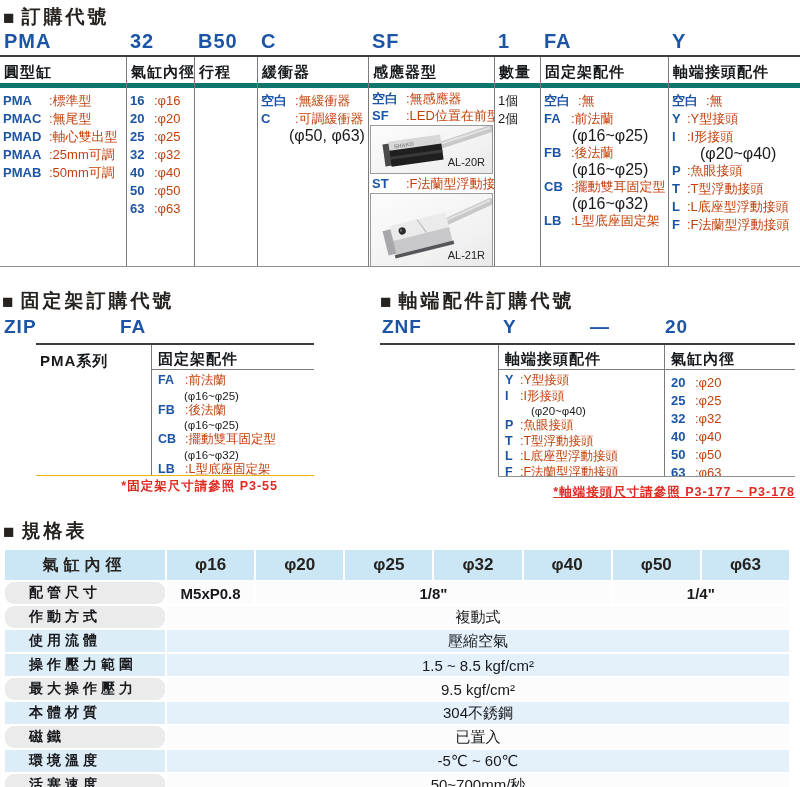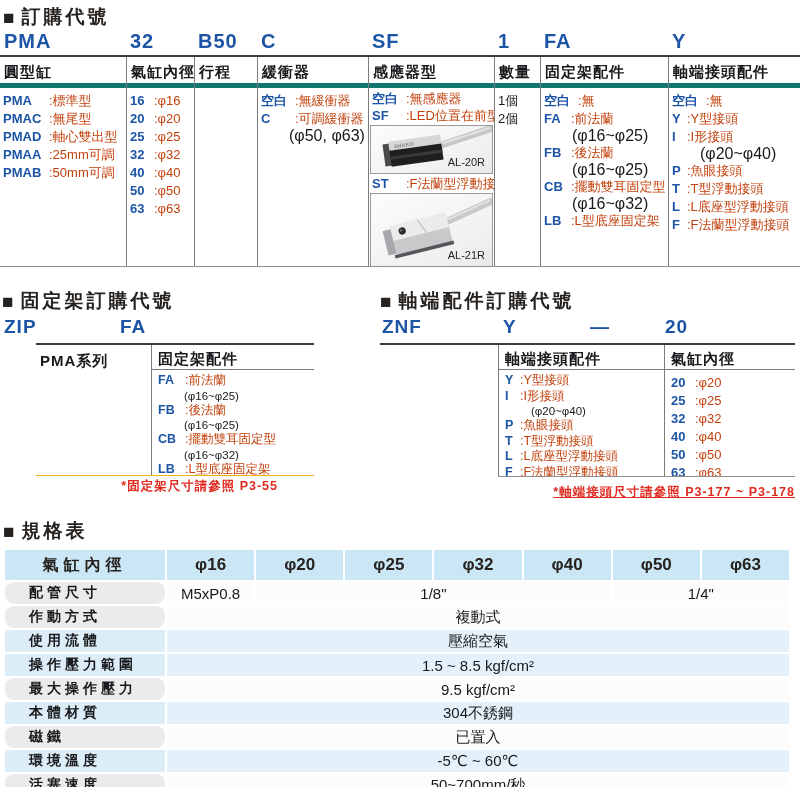--- a/index.html
+++ b/index.html
@@ -63,21 +63,21 @@
   #sec4{left:0;top:518px;width:800px;}
   #sec4 .h1{position:absolute;left:3px;top:0;}
   .spec{position:absolute;left:3px;top:30px;border-collapse:separate;border-spacing:2px;
         table-layout:fixed;width:788px;background:#ffffff;}
   .spec td{height:20px;text-align:center;font-size:15px;overflow:hidden;white-space:nowrap;}
   .spec tr.hrow td{height:28px;background:#cbe7f6;font-weight:bold;font-size:17px;color:#26221f;}
   .spec td.sl{text-align:left;padding-left:24px;font-weight:bold;font-size:14px;letter-spacing:4px;}
   .spec tr.hrow td.sl{text-align:center;padding-left:0;font-size:16px;letter-spacing:5px;}
   .rw{background:#fcfcfc;} .rb{background:#e4f1fa;}
   .lw{background:#ebebeb;border-radius:9px;} .lb2{background:#ddedf8;}
-  .pv{font-weight:normal;font-size:16px;}
+  .pv{font-weight:bold;font-size:16px;}
 </style>
 </head>
 <body>
 
 <div class="sec" id="sec1">
   <div class="h1">
     <span class="sq">■</span>
     <span>訂購代號</span>
   </div>
   <div class="coderow">

